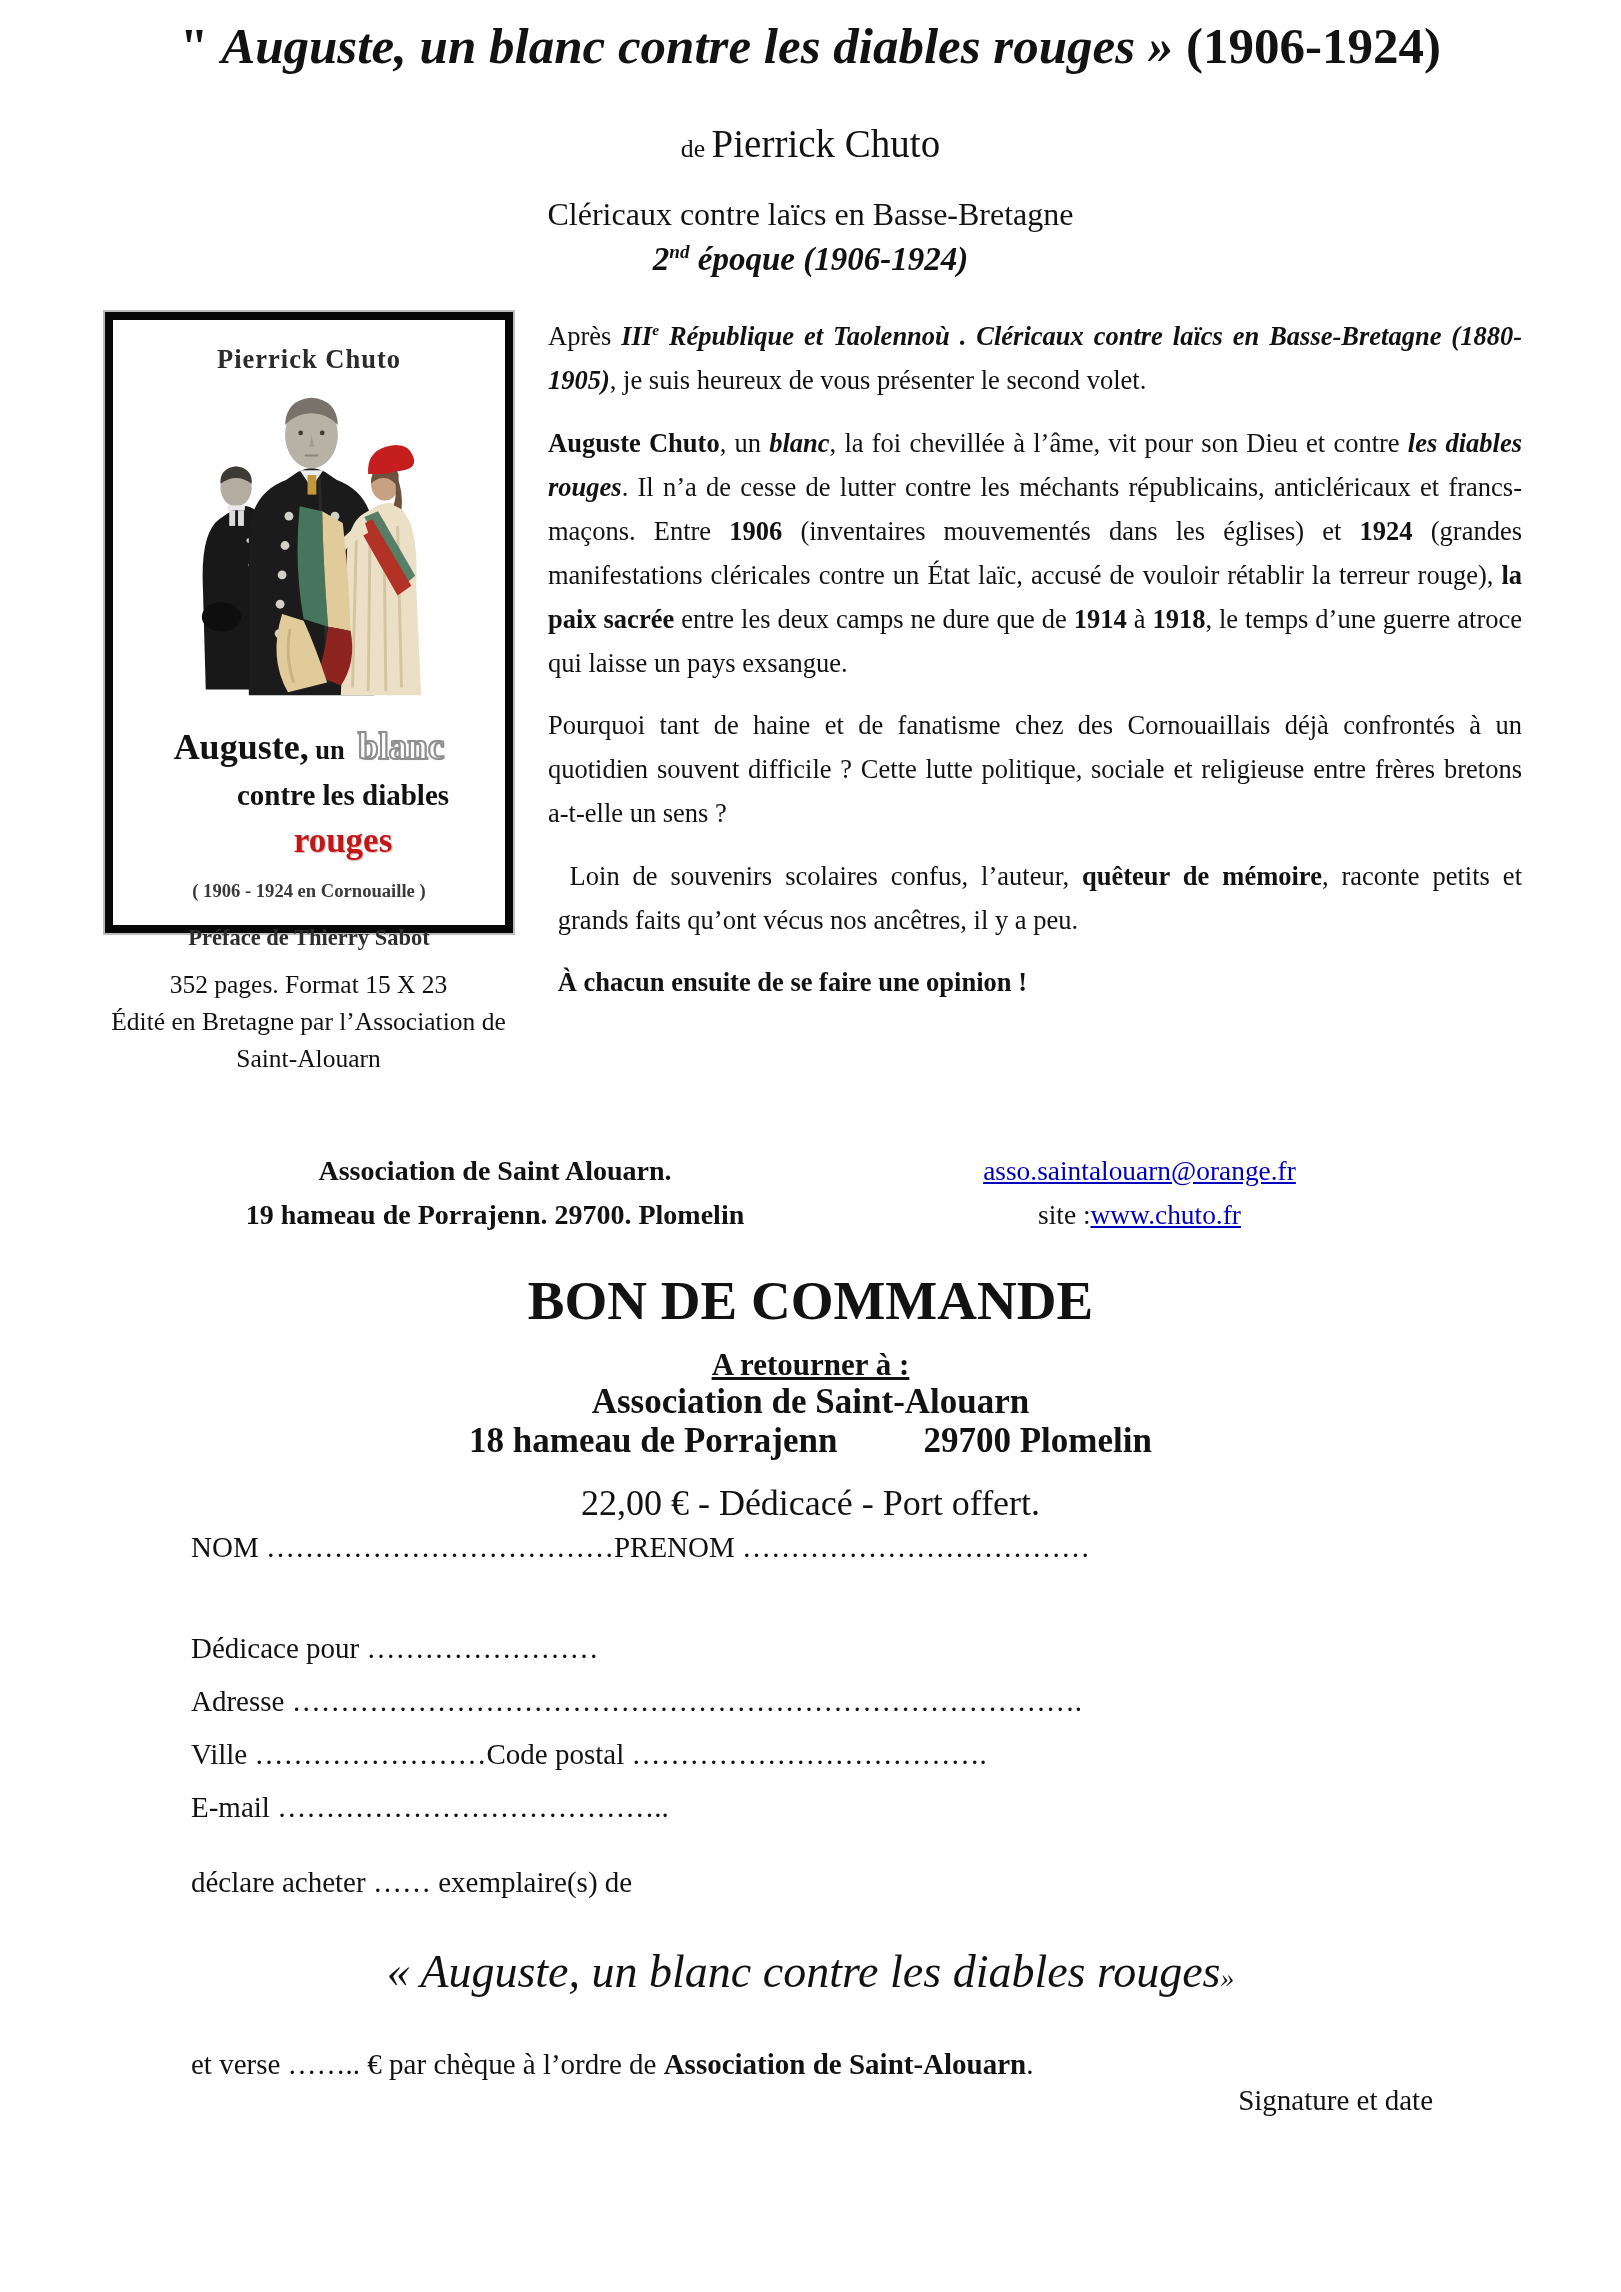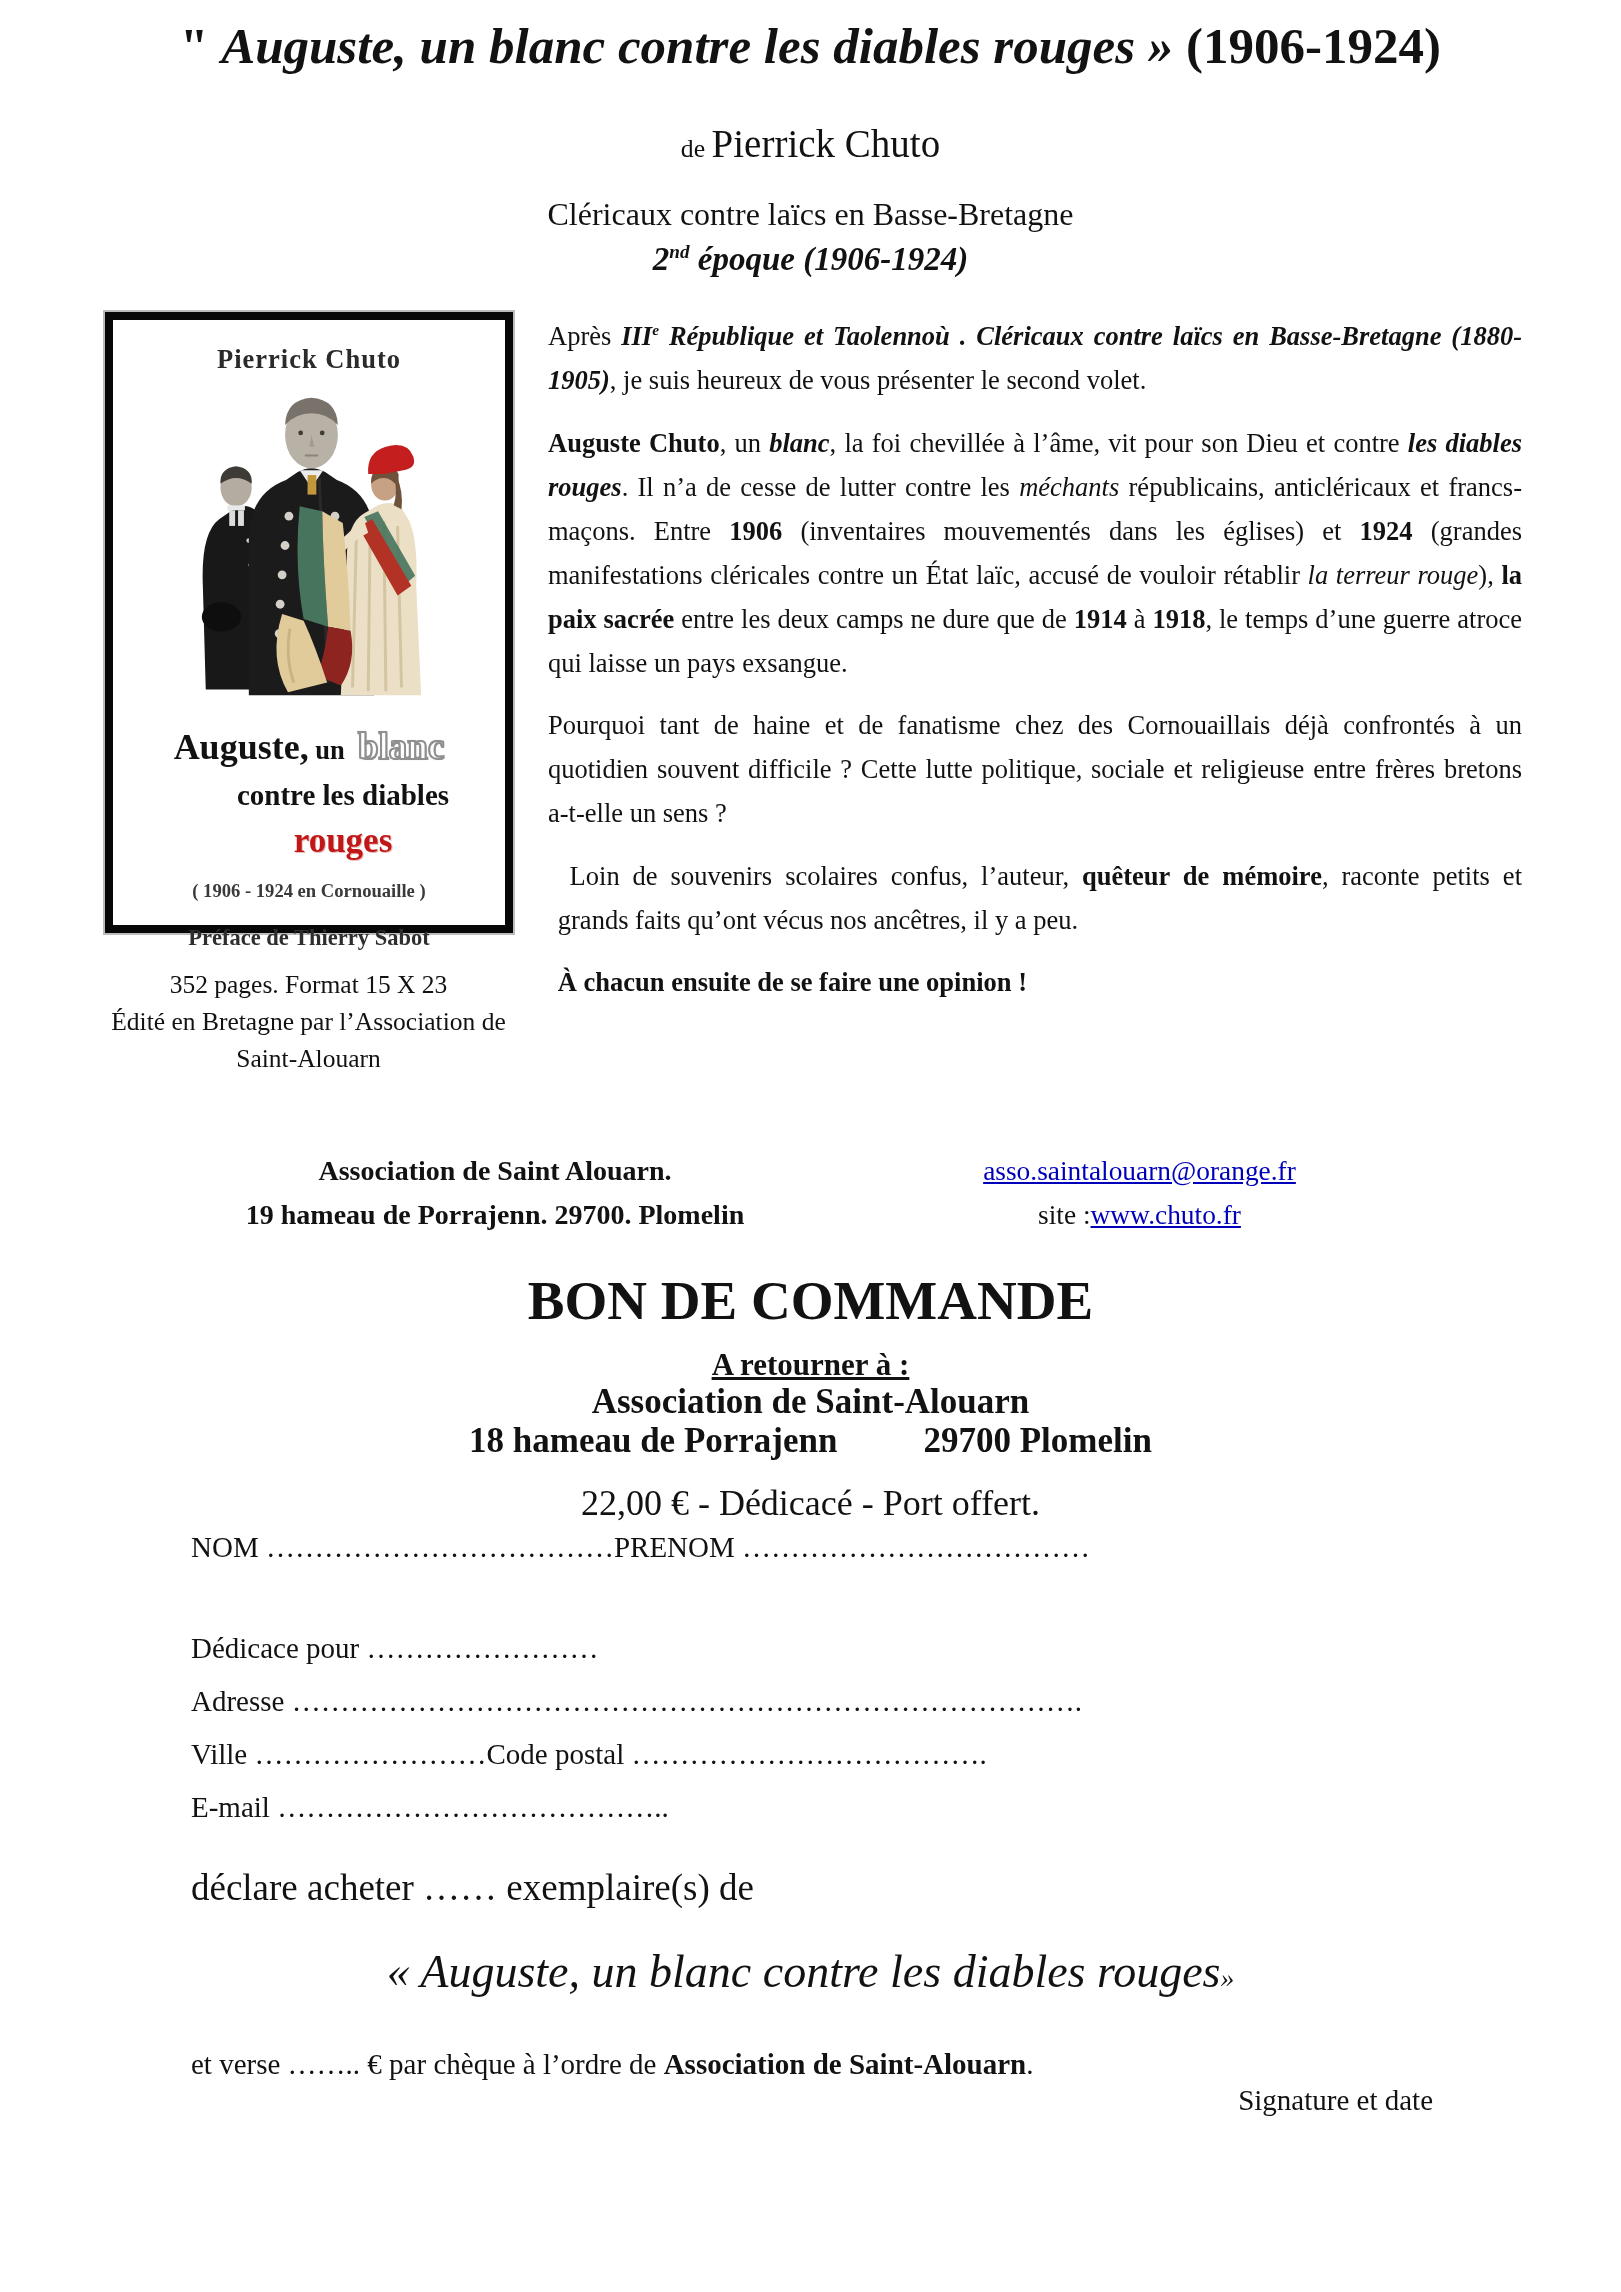--- a/index.html
+++ b/index.html
@@ -7,21 +7,21 @@
   #page{
     position:relative;width:1621px;height:2293px;margin:0 auto;
     background:#ffffff;color:var(--ink,#121212);
     font-family:"Liberation Serif","DejaVu Serif",serif;
     overflow:hidden;
   }
   .center-line{position:absolute;left:0;width:100%;text-align:center;white-space:nowrap;}
   
   .seg{white-space:pre-wrap;}
   .seg.b{font-weight:bold;}
-  .seg.i{font-style:italic;}
+  .seg.i{}
   .seg.bi{font-weight:bold;font-style:italic;}
   .seg.sup{font-size:0.58em;vertical-align:super;line-height:0;}
   .seg.small{font-size:0.66em;}
   .seg.close-g{font-size:0.6em;}
   
   .doc-title{top:13.7px;font-size:51px;line-height:65px;}
   .byline{top:118px;font-size:39px;line-height:51px;}
   .subtitle1{top:194px;font-size:32px;line-height:41px;}
   .subtitle2{top:238px;font-size:33px;line-height:43px;}
   
@@ -59,21 +59,21 @@
   .order-heading{top:1269px;font-size:55px;font-weight:bold;line-height:63px;}
   .order-return{top:1347px;font-size:31px;font-weight:bold;text-decoration:underline;}
   .order-name{top:1382px;font-size:35px;font-weight:bold;}
   .order-street-line{top:1421px;font-size:35px;font-weight:bold;}
   .order-street-line .street{display:inline-block;margin-right:86px;}
   .order-price{top:1482px;font-size:36px;font-weight:normal;}
   
   .field{position:absolute;left:191px;font-size:29px;line-height:39px;white-space:nowrap;}
   .f-nom{top:1528px;} .f-dedicace{top:1629px;} .f-adresse{top:1682px;}
   .f-ville{top:1735px;} .f-email{top:1788px;}
-  .declare{top:1866px;position:absolute;left:191px;font-size:37px;}
+  .declare{top:1866px;position:absolute;left:191px;font-size:29px;}
   .footer-title{top:1941px;font-size:46px;font-style:italic;line-height:61px;}
   .verse{position:absolute;left:191px;top:2045px;font-size:29px;line-height:39px;}
   .signature{position:absolute;right:188px;top:2084px;font-size:29px;}
 </style>
 </head>
 <body>
 
 <div id="page">
 
   <div class="center-line doc-title"><span class="seg b">" </span><span class="seg bi">Auguste, un blanc contre les diables rouges »</span><span class="seg b"> (1906-1924)</span></div>

